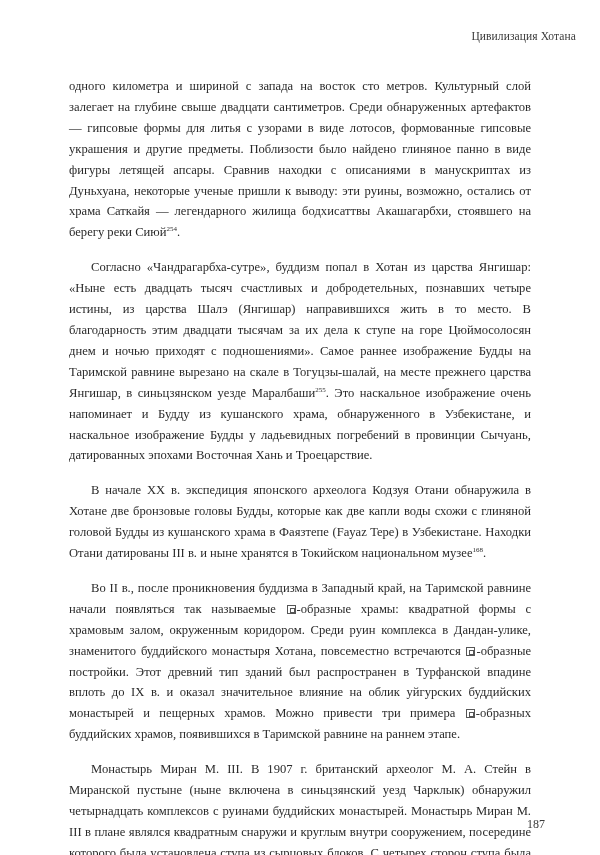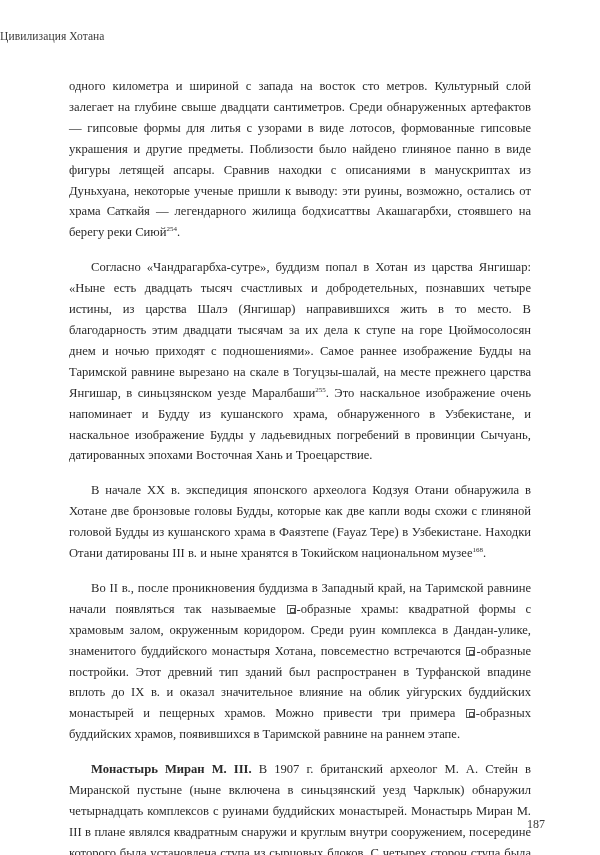--- a/index.html
+++ b/index.html
@@ -1,28 +1,28 @@
 <!DOCTYPE html>
 <html><head>
   <meta charset="utf-8">
   <style>
     html, body { margin: 0; padding: 0; background: #ffffff; }
     body { width: 600px; height: 855px; position: relative; overflow: hidden;
            font-family: "Liberation Serif", "DejaVu Serif", serif; color: #2a2a2a; }
-    .running-head { position: absolute; top: 30px; left: 0; width: 576px; text-align: left;
+    .running-head { position: absolute; top: 30px; left: 0; width: 576px; text-align: right;
            font-size: 11.5px; color: #3a3a3a; letter-spacing: 0.1px; }
     .text-block { position: absolute; top: 62px; left: 55px; width: 490px;
            font-size: 12.6px; line-height: 20.9px; text-align: justify; hyphens: manual; }
     .text-block p { margin: 14px; text-indent: 0; }
     .text-block p.indent { text-indent: 22px; }
     .text-block sup { font-size: 7px; line-height: 0; vertical-align: 5px; }
     .hui { display: inline-block; width: 9px; height: 9px; border: 1px solid #555; position: relative;
            vertical-align: -1px; margin: 0 1px; box-sizing: border-box; }
     .hui::after { content: ""; position: absolute; left: 2px; top: 2px; width: 3px; height: 3px; border: 1px solid #555; }
-    .bold { font-weight: bold; }
+    .bold { font-weight: normal; }
     .page-number { position: absolute; top: 817px; right: 55px; font-size: 12px; color: #3a3a3a; }
   </style>
 </head>
 <body>
 
 <div class="running-head">Цивилизация Хотана</div>
 
 <div class="text-block" id="body">
     <p><span>одного километра и шириной с запада на восток сто метров. Культурный слой залегает на глубине свыше двадцати сантиметров. Среди обнаруженных артефактов — гипсовые формы для литья с узорами в виде лотосов, формованные гипсовые украшения и другие предметы. Поблизости было найдено глиняное панно в виде фигуры летящей апсары. Сравнив находки с описаниями в манускриптах из Дуньхуана, некоторые ученые пришли к выводу: эти руины, возможно, остались от храма Саткайя — легендарного жилища бодхисаттвы Акашагарбхи, стоявшего на берегу реки Сиюй</span><sup>254</sup><span>.</span></p>
     <p class="indent"><span>Согласно «Чандрагарбха-сутре», буддизм попал в Хотан из царства Янгишар: «Ныне есть двадцать тысяч счастливых и добродетельных, познавших четыре истины, из царства Шалэ (Янгишар) направившихся жить в то место. В благодарность этим двадцати тысячам за их дела к ступе на горе Цюймосолосян днем и ночью приходят с подношениями». Самое раннее изображение Будды на Таримской равнине вырезано на скале в Тогуцзы-шалай, на месте прежнего царства Янгишар, в синьцзянском уезде Маралбаши</span><sup>255</sup><span>. Это наскальное изображение очень напоминает и Будду из кушанского храма, обнаруженного в Узбекистане, и наскальное изображение Будды у ладьевидных погребений в провинции Сычуань, датированных эпохами Восточная Хань и Троецарствие.</span></p>

